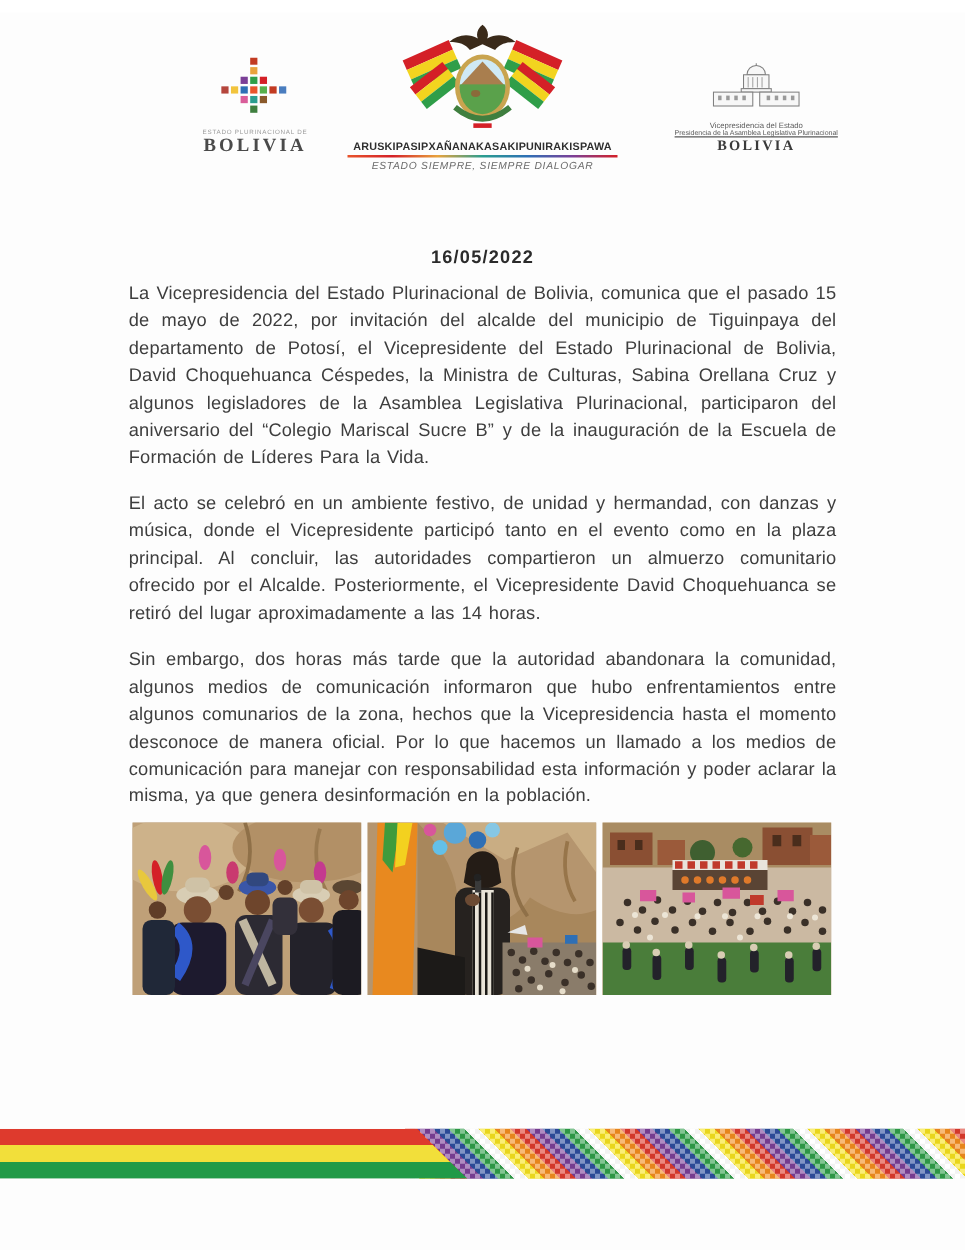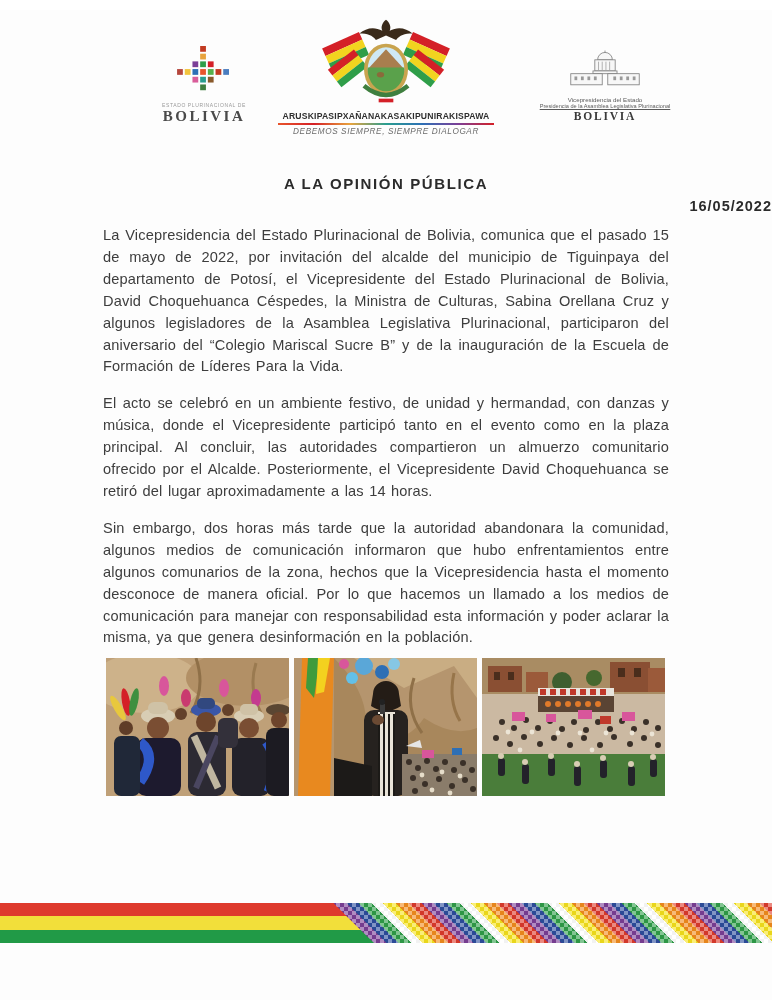--- a/index.html
+++ b/index.html
@@ -30,21 +30,21 @@
     font-family:"Liberation Serif", serif; font-size:11.5px; font-weight:bold;
     letter-spacing:1.8px; color:#3a3a3a; margin-top:1px;
   }
 
   
   .doc-title {
     position:absolute; top:165px; left:0; width:100%; text-align:center;
     font-size:15px; font-weight:bold; letter-spacing:1.6px; color:#2b2b2b;
   }
   .doc-date {
-    position:absolute; top:188px; left:0; width:100%; text-align:right;
+    position:absolute; top:188px; left:0; width:100%; text-align:center;
     font-size:14.5px; font-weight:bold; letter-spacing:1px; color:#2b2b2b;
   }
 
   
   .content { position:absolute; top:215px; left:103px; width:566px; }
   .content p {
     margin:0 0 15px 0; font-size:14.6px; line-height:21.9px;
     text-align:justify; color:var(--text,#3d3d3d); letter-spacing:0.15px; word-spacing:1.2px;
   }
 
@@ -144,21 +144,21 @@
         <polygon points="58,58 80,34 102,58" fill="#a97e4e"></polygon>
         <rect x="56" y="54" width="48" height="32" fill="#5aa14b"></rect>
         <ellipse cx="74" cy="62" rx="4" ry="3" fill="#8a6a3a"></ellipse>
       </g>
 
       <path d="M56,74 q24,20 48,0" stroke="#3f7f3f" stroke-width="5" fill="none"></path>
       <rect x="72" y="88" width="16" height="4" fill="#d42027"></rect>
     </svg>
     <div class="aymara">ARUSKIPASIPXAÑANAKASAKIPUNIRAKISPAWA</div>
     <div class="rainbow-line"></div>
-    <div class="motto">DEBEMOS SIEMPRE, SIEMPRE DIALOGAR</div>
+    <div class="motto">ESTADO SIEMPRE, SIEMPRE DIALOGAR</div>
   </div>
 
   <div class="logo-right">
     <svg width="74" height="40" viewBox="0 0 80 42">
       <g stroke="#7f7f7f" stroke-width="0.9" fill="#f7f7f7">
         <path d="M40,2 a8,8 0 0 1 8,8 h-16 a8,8 0 0 1 8,-8 z"></path>
         <line x1="40" y1="0" x2="40" y2="2"></line>
         <rect x="29" y="10" width="22" height="12"></rect>
         <rect x="27" y="22" width="26" height="3"></rect>
         <rect x="3" y="25" width="34" height="12"></rect>
@@ -179,21 +179,20 @@
           <rect x="56" y="28" width="3" height="4"></rect>
         <rect x="63" y="28" width="3" height="4"></rect>
           <rect x="70" y="28" width="3" height="4"></rect>
       </g>
     </svg>
     <div class="l1">Vicepresidencia del Estado</div>
     <div class="l2">Presidencia de la Asamblea Legislativa Plurinacional</div>
     <div class="country">BOLIVIA</div>
   </div>
 
-  <div class="doc-title">A LA OPINIÓN PÚBLICA</div>
   <div class="doc-date">16/05/2022</div>
 
   <div class="content">
     <p>La Vicepresidencia del Estado Plurinacional de Bolivia, comunica que el pasado 15 de mayo de 2022, por invitación del alcalde del municipio de Tiguinpaya del departamento de Potosí, el Vicepresidente del Estado Plurinacional de Bolivia, David Choquehuanca Céspedes, la Ministra de Culturas, Sabina Orellana Cruz y algunos legisladores de la Asamblea Legislativa Plurinacional, participaron del aniversario del “Colegio Mariscal Sucre B” y de la inauguración de la Escuela de Formación de Líderes Para la Vida.</p>
     <p>El acto se celebró en un ambiente festivo, de unidad y hermandad, con danzas y música, donde el Vicepresidente participó tanto en el evento como en la plaza principal. Al concluir, las autoridades compartieron un almuerzo comunitario ofrecido por el Alcalde.  Posteriormente, el Vicepresidente David Choquehuanca se retiró del lugar aproximadamente a las 14 horas.</p>
     <p>Sin embargo, dos horas más tarde que la autoridad abandonara la comunidad, algunos medios de comunicación informaron que hubo enfrentamientos entre algunos comunarios de la zona, hechos que la Vicepresidencia hasta el momento desconoce de manera oficial. Por lo que hacemos un llamado a los medios de comunicación para manejar con responsabilidad esta información y poder aclarar la misma, ya que genera desinformación en la población.</p>
   </div>
 
   <div class="photos">
 

